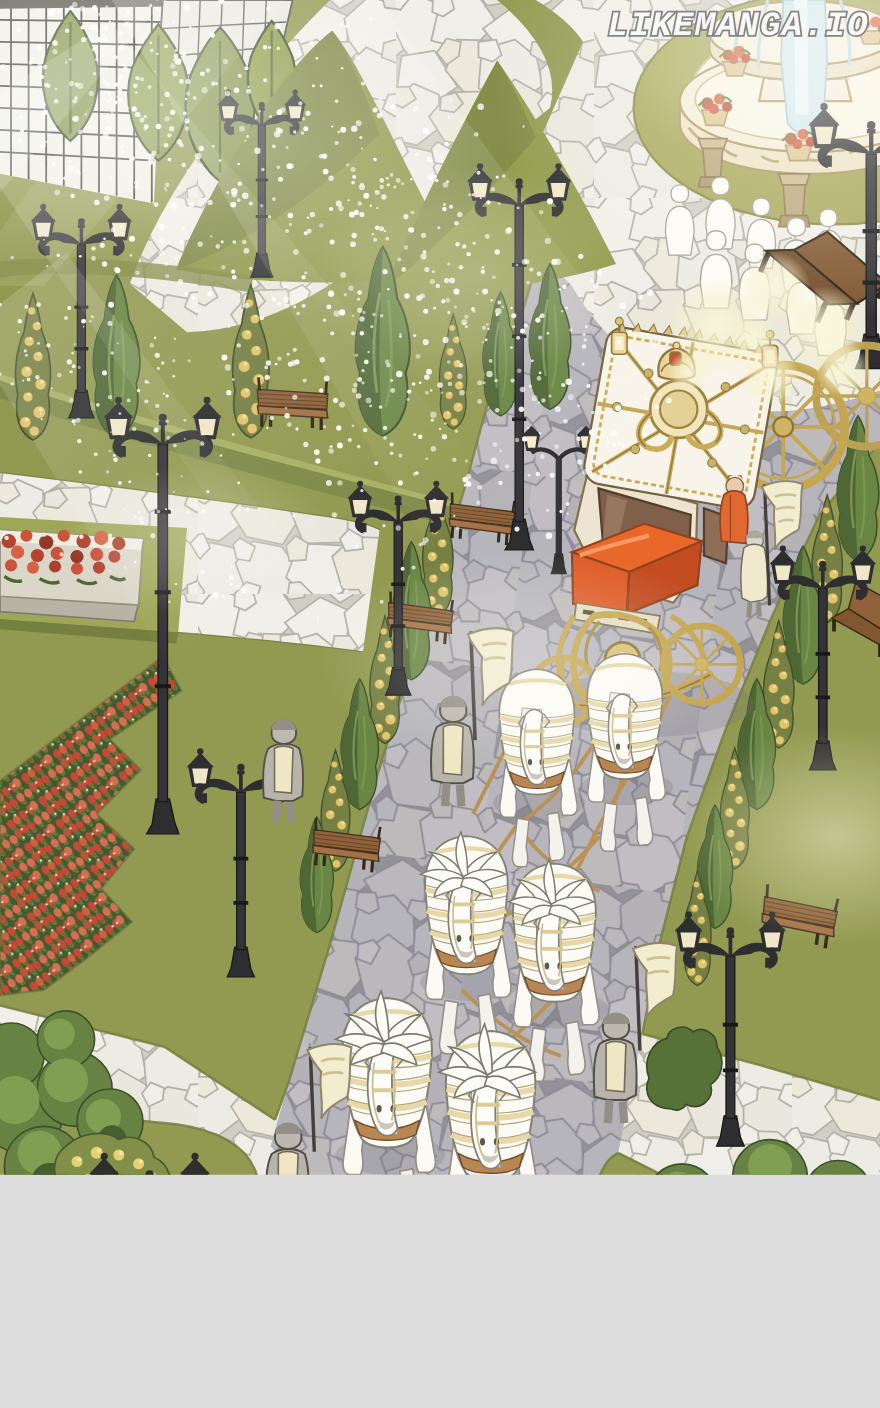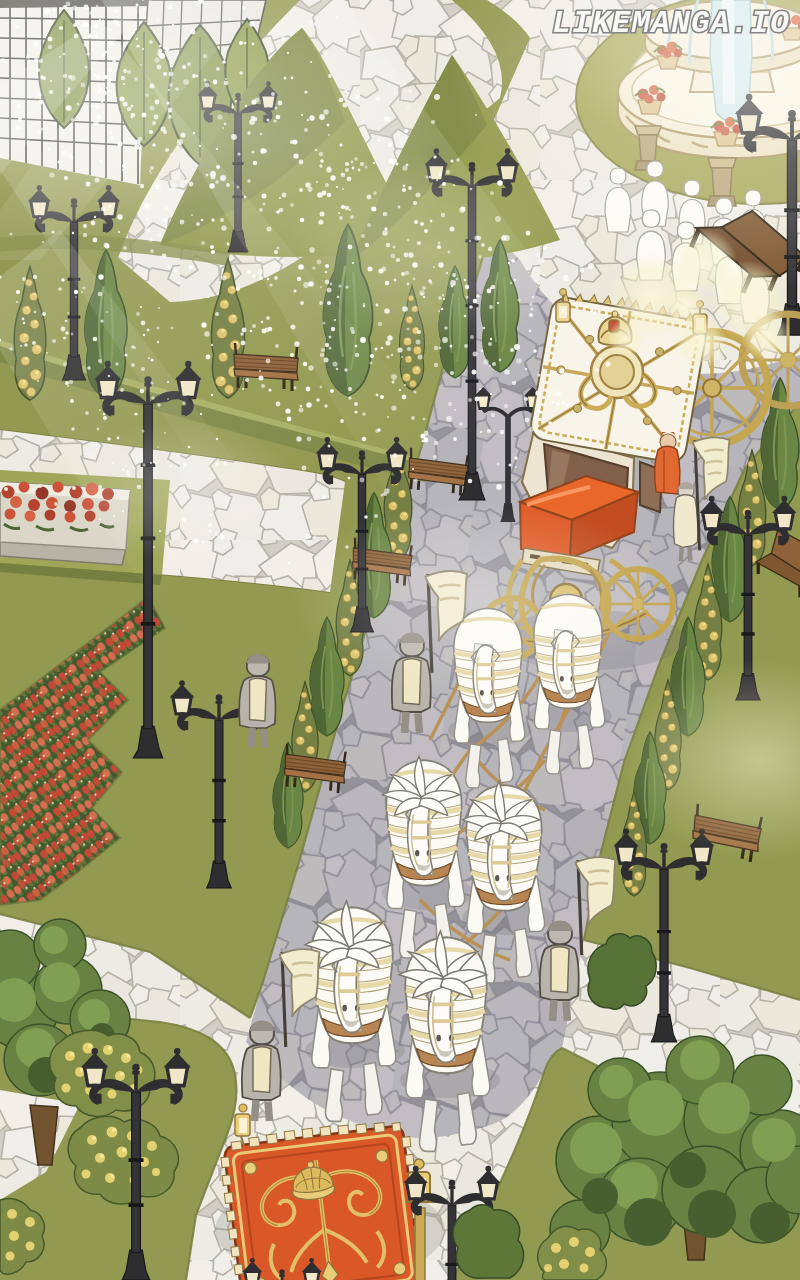--- a/index.html
+++ b/index.html
@@ -1,16 +1,16 @@
 <!DOCTYPE html>
 <html><head>
 <meta charset="utf-8">
 <style>
 html,body{margin:0;padding:0;background:#ddd;}
-#stage{position:relative;width:800px;height:1280px;overflow:hidden;font-family:"Liberation Sans",sans-serif;}
+#stage{position:relative;width:800px;height:1068px;overflow:hidden;font-family:"Liberation Sans",sans-serif;}
 </style>
 </head>
 <body>
 <div id="stage">
 <svg width="800" height="1280" viewBox="0 0 800 1280" xmlns="http://www.w3.org/2000/svg">
 <defs>
 <pattern id="stL" width="180" height="180" patternUnits="userSpaceOnUse">
 <rect width="180" height="180" fill="#cfccc3"></rect>
 <path d="M-5,29 -1,4 21,-4 41,5 55,29 36,51 12,51Z" stroke="#b2afa6" stroke-width="1.6" fill="#f1efe8"></path>
           <path d="M35,46 56,79 27,98 1,80 5,51Z" stroke="#b2afa6" stroke-width="1.6" fill="#efeee9"></path>

